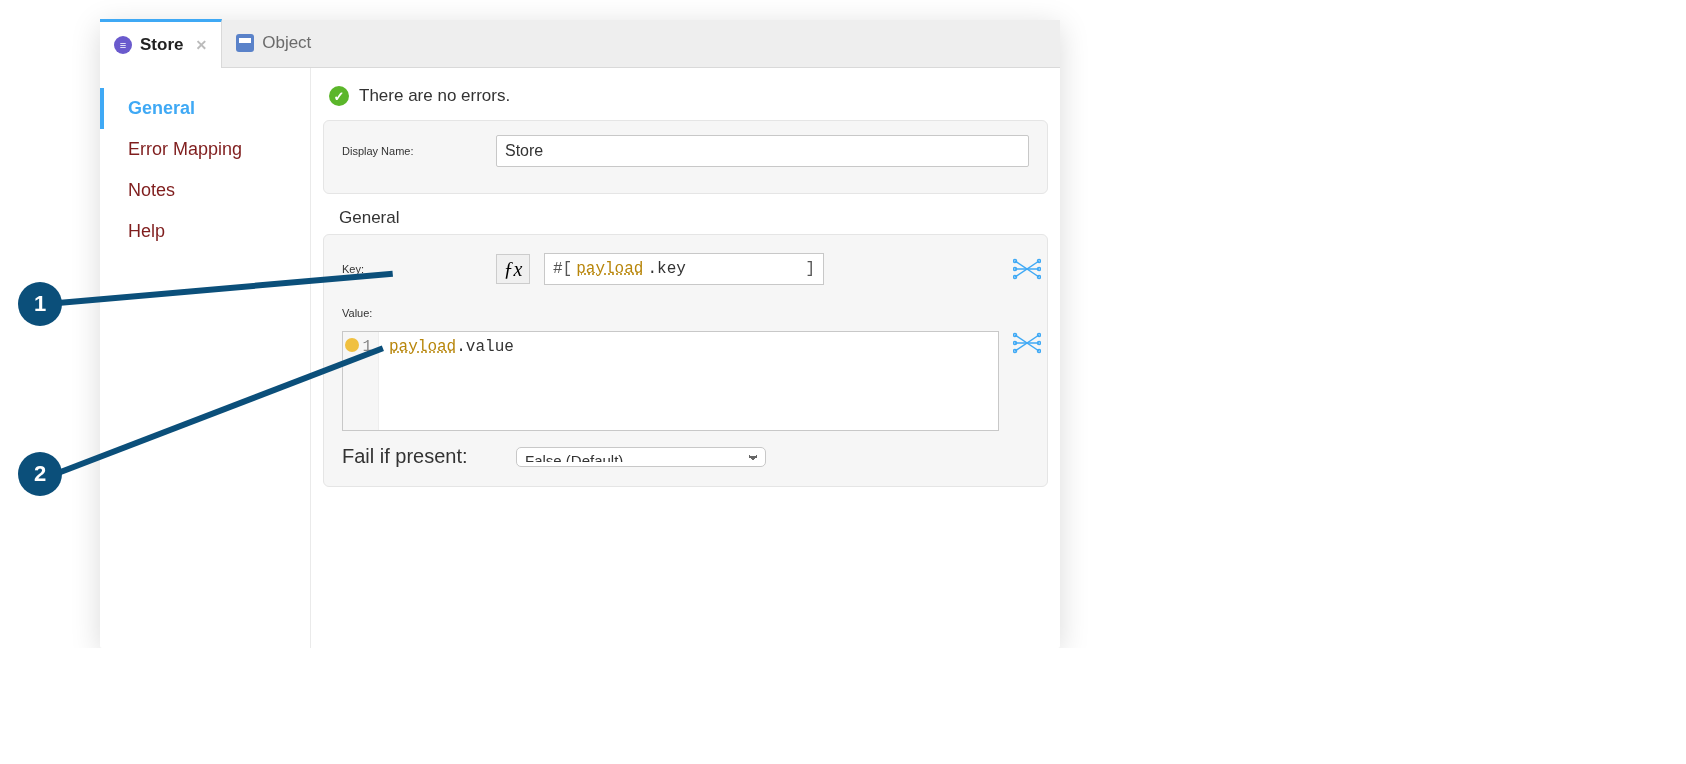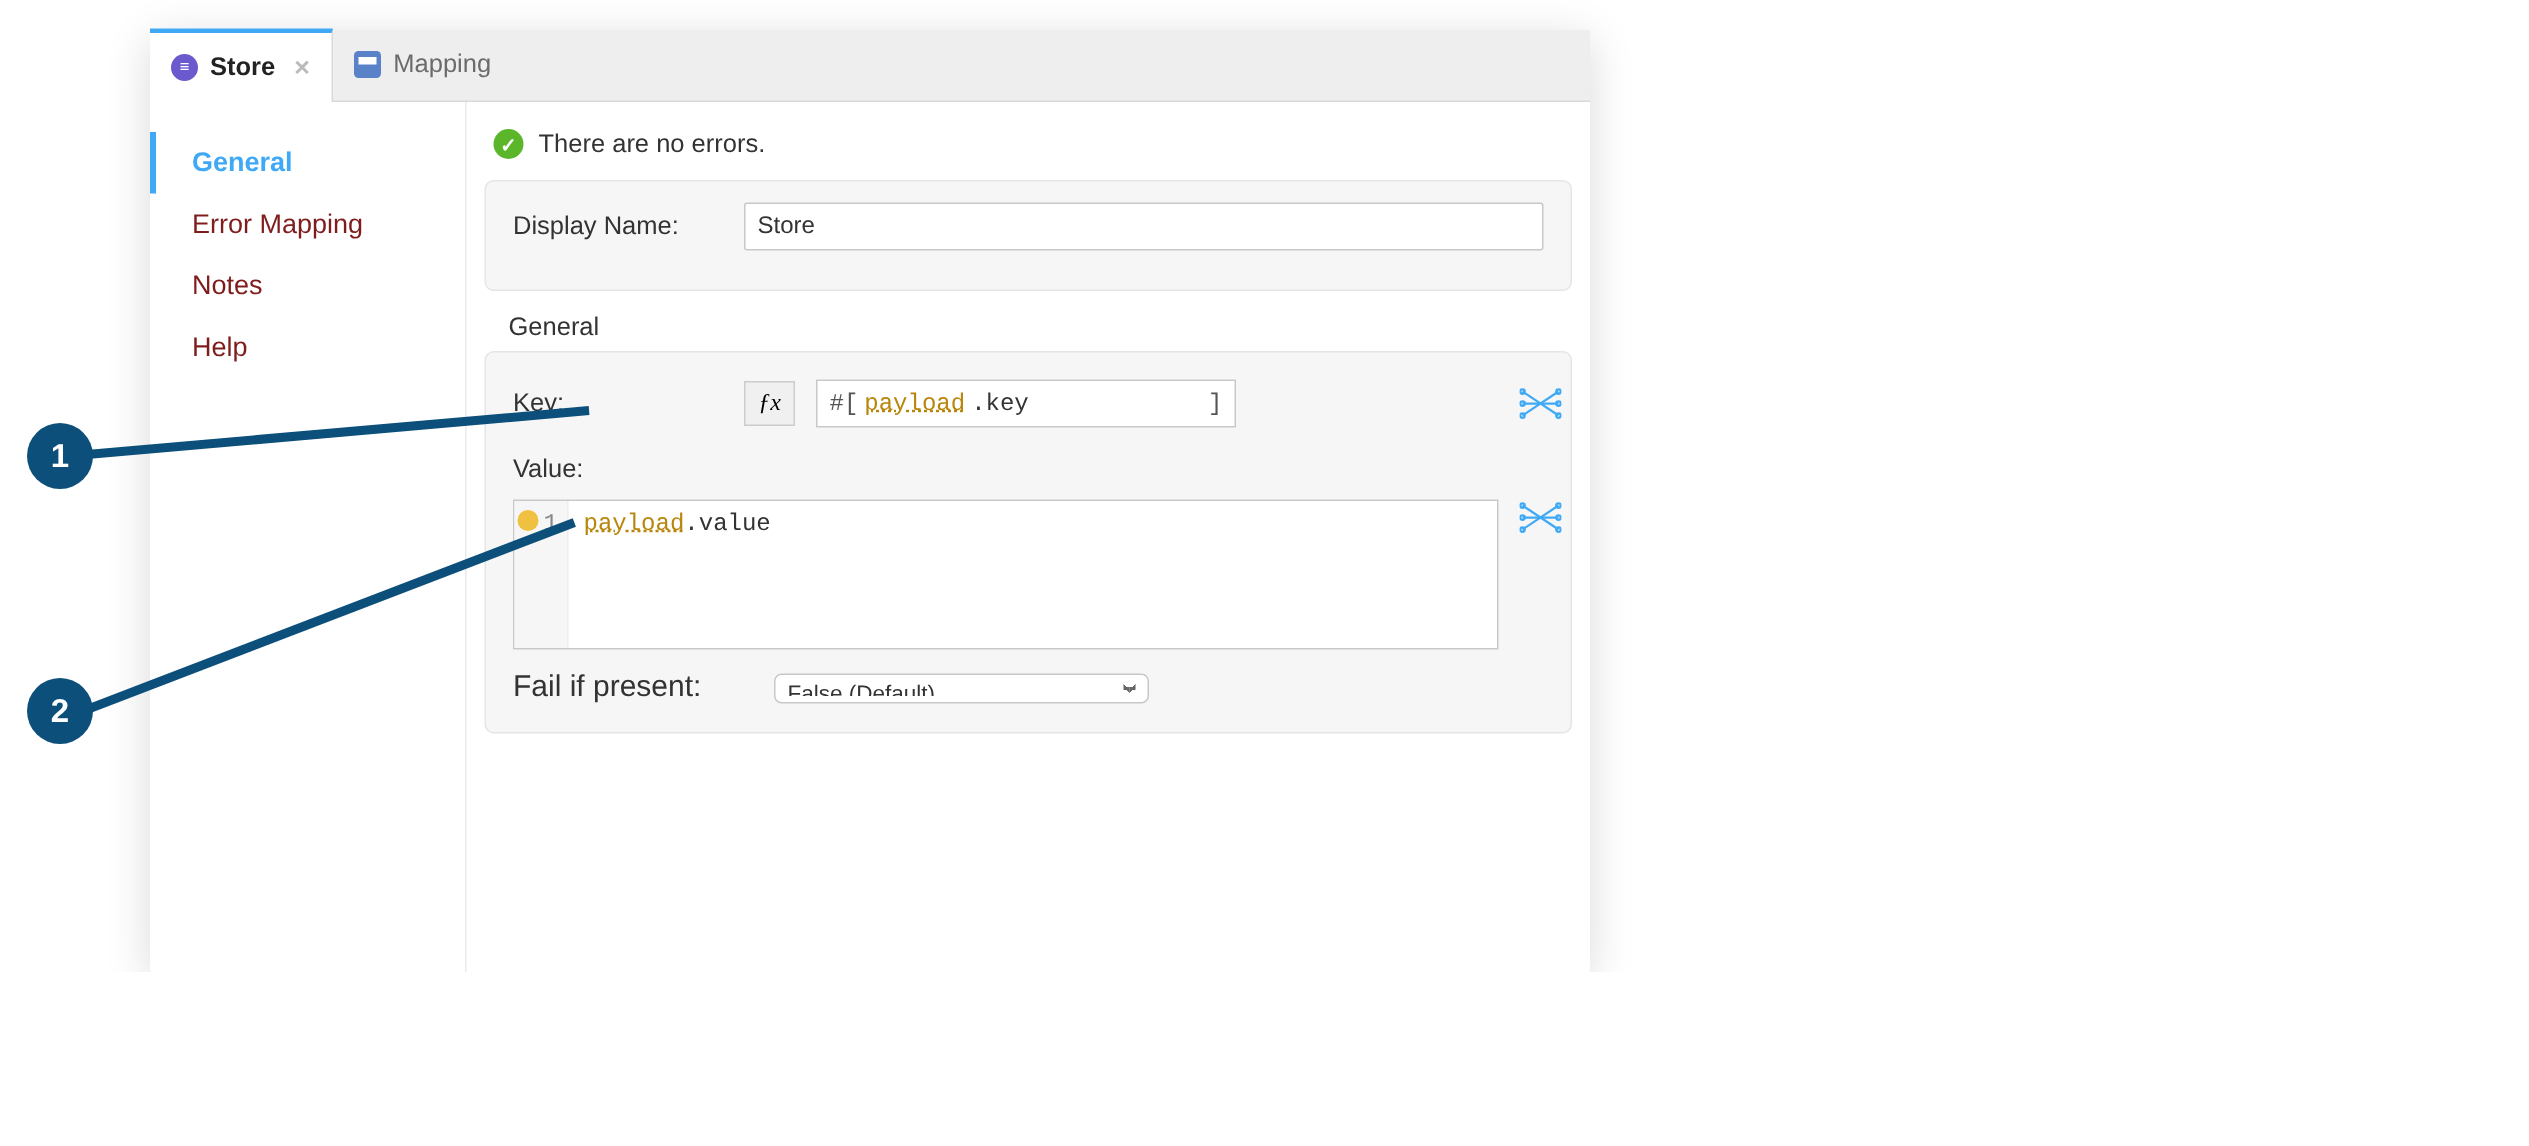--- a/index.html
+++ b/index.html
@@ -75,35 +75,35 @@
     width:20px; height:20px; border-radius:50%; background:#5bb62a;
     display:flex; align-items:center; justify-content:center; color:#fff;
     font-size:13px; font-weight:bold;
   }
 
   .panel {
     background:#f6f6f6; border:1px solid #e5e5e5; border-radius:6px;
     margin: 0 12px 14px; padding:14px 18px;
   }
   .row { display:flex; align-items:center; gap:14px; margin-bottom:12px; }
-  .label { width:140px; font-size:17px; color:#333; }
+  .label { width:140px; font-size:11px; color:#333; }
   .input-text {
     flex:1; height:32px; border:1px solid #c8c8c8; background:#fff;
     padding:4px 8px; font-size:16px; color:#333; border-radius:2px;
   }
   .section-title { padding:0 28px 6px; font-size:17px; color:#333; margin-top:4px; }
 
   .panel-inner {
     background:#f6f6f6; border:1px solid #e5e5e5; border-radius:6px;
     margin:0 12px 14px; padding:18px 6px 18px 18px;
   }
   .keyrow { display:flex; align-items:center; gap:14px; margin-bottom:18px; }
   .fx-btn {
     width:34px; height:30px; border:1px solid #ccc; background:#f0f0f0;
-    font-style:italic; font-family: serif; font-size:16px; cursor:pointer;
+    font-style:italic; font-family: serif; font-size:20px; cursor:pointer;
     display:flex;align-items:center;justify-content:center;
   }
   .expr-box {
     display:flex; align-items:center; border:1px solid #c8c8c8; background:#fff;
     height:32px; padding:0 8px; font-family: "Consolas","Courier New",monospace;
     font-size:16px; color:#333; flex: 0 0 280px; gap:4px;
   }
   .expr-box .bracket { color:#555; }
   .expr-highlight { color:#b8860b; text-decoration: underline dotted #b8860b; }
   .weave-icon {
@@ -184,21 +184,21 @@
 <div class="window">
 
   <div class="tabbar">
     <div class="tab active">
       <span class="icon-circle">≡</span>
       <span>Store</span>
       <span class="close">✕</span>
     </div>
     <div class="tab">
       <span class="icon-console"></span>
-      <span>Mapping</span>
+      <span>Object</span>
     </div>
   </div>
 
   <div class="body-split">
     <div class="sidebar">
       <div class="sidebar-item active">
         <span>General</span>
       </div>
       <div class="sidebar-item">
         <span>Error Mapping</span>

